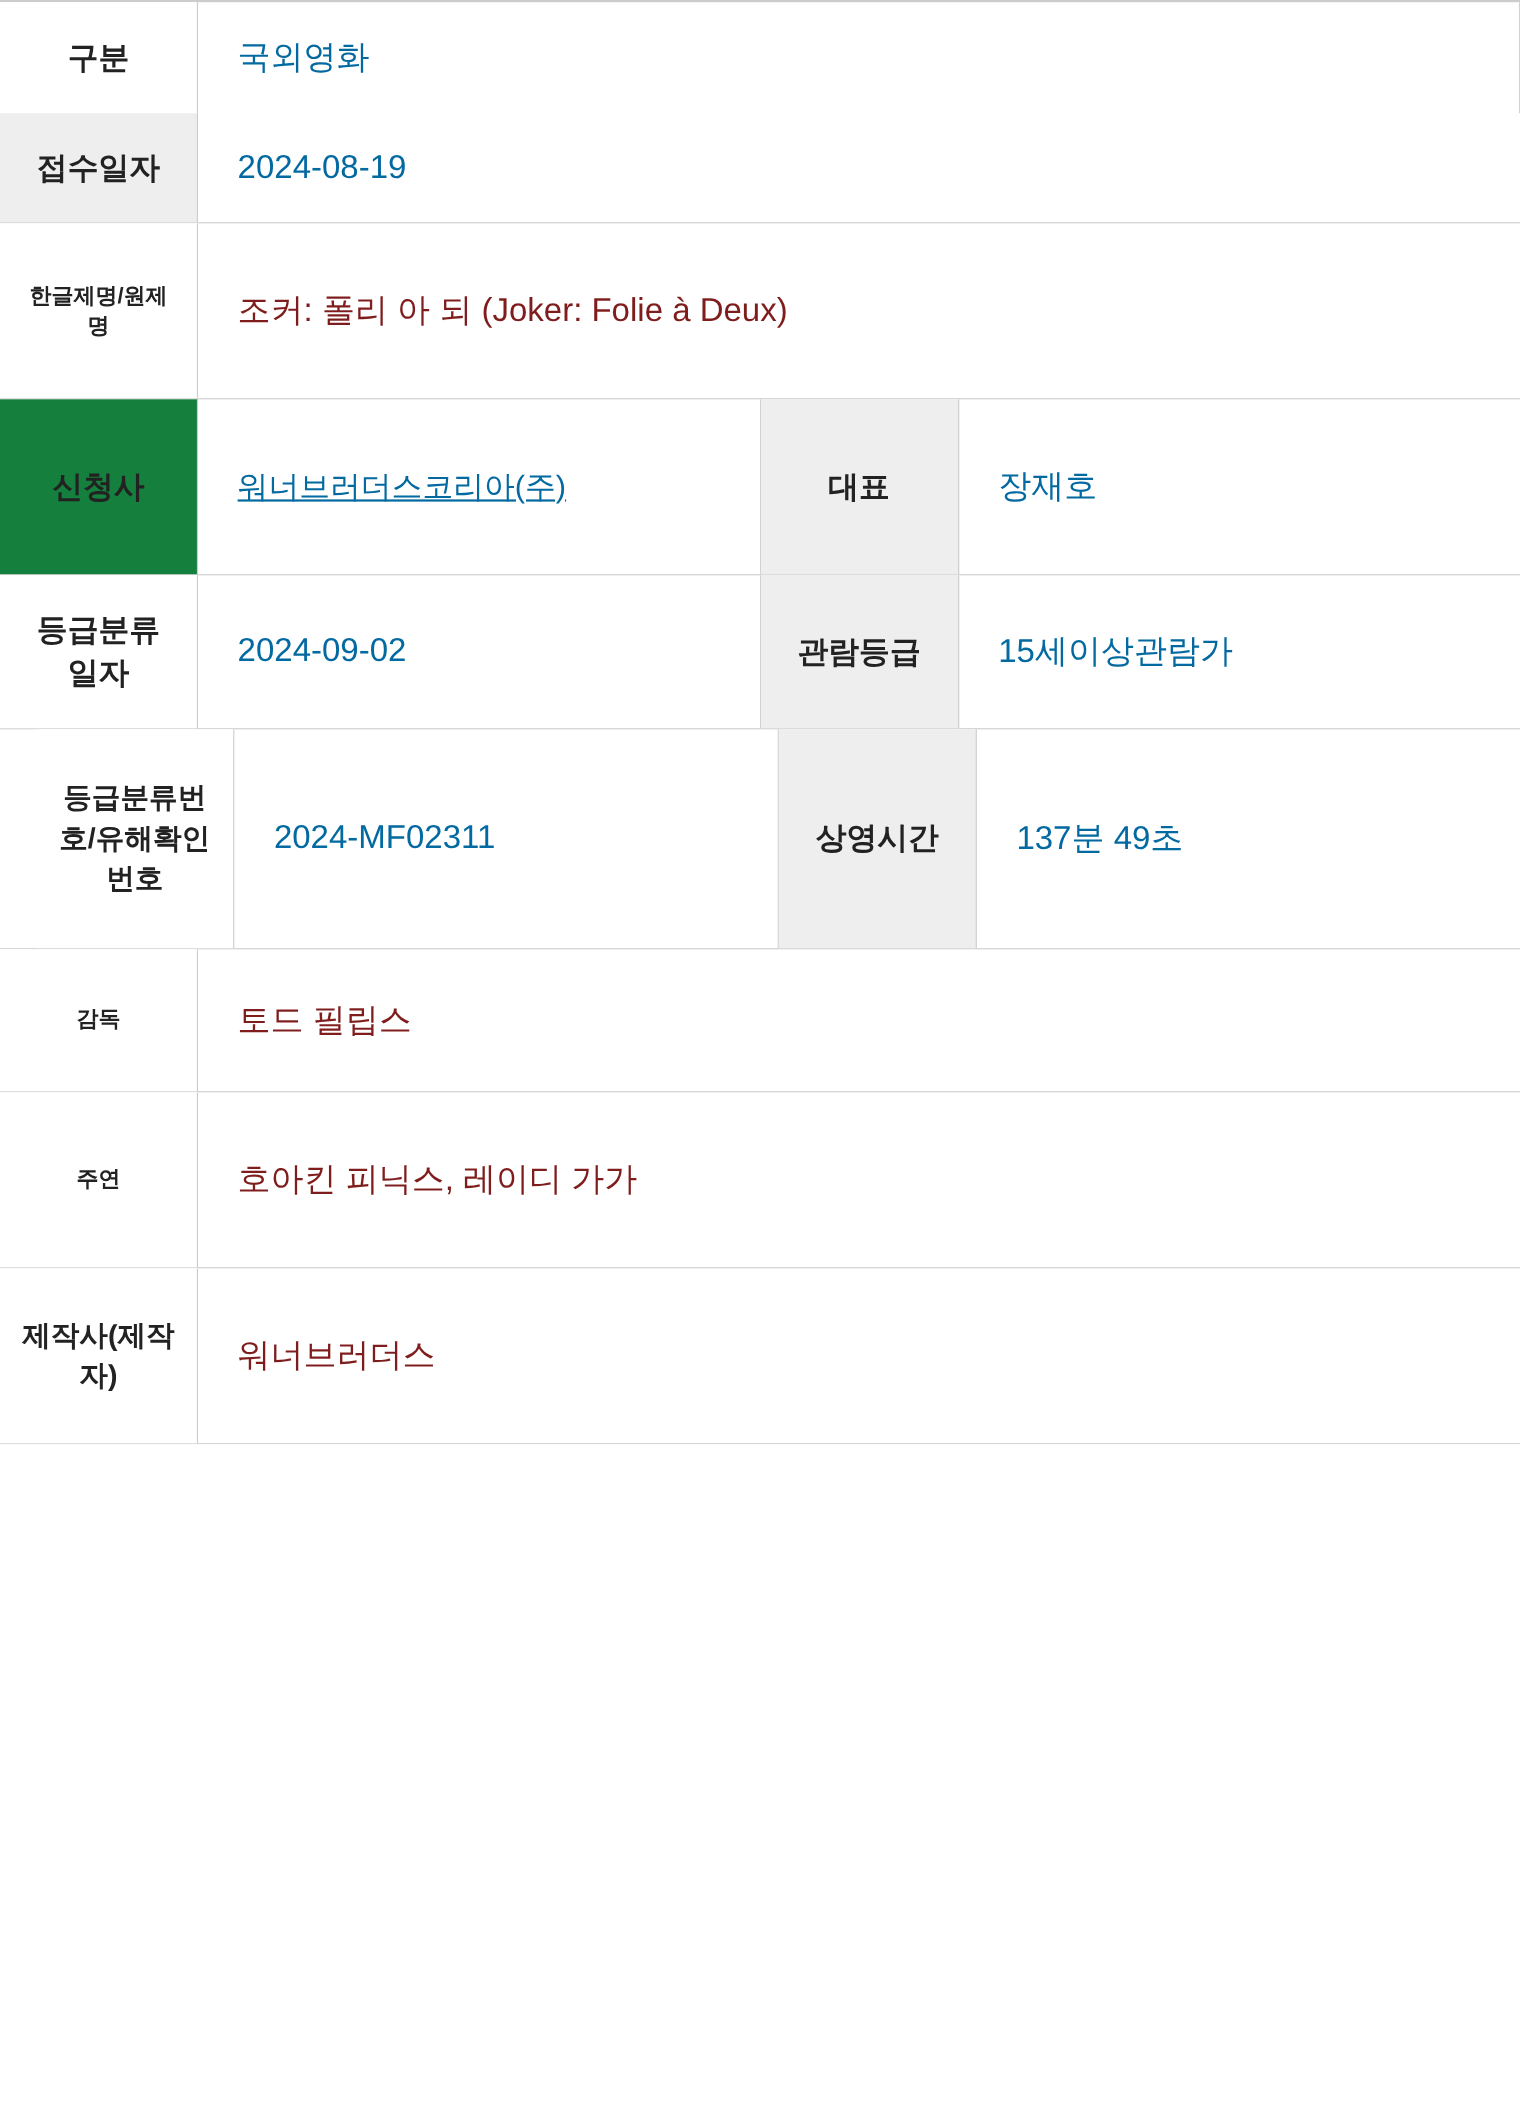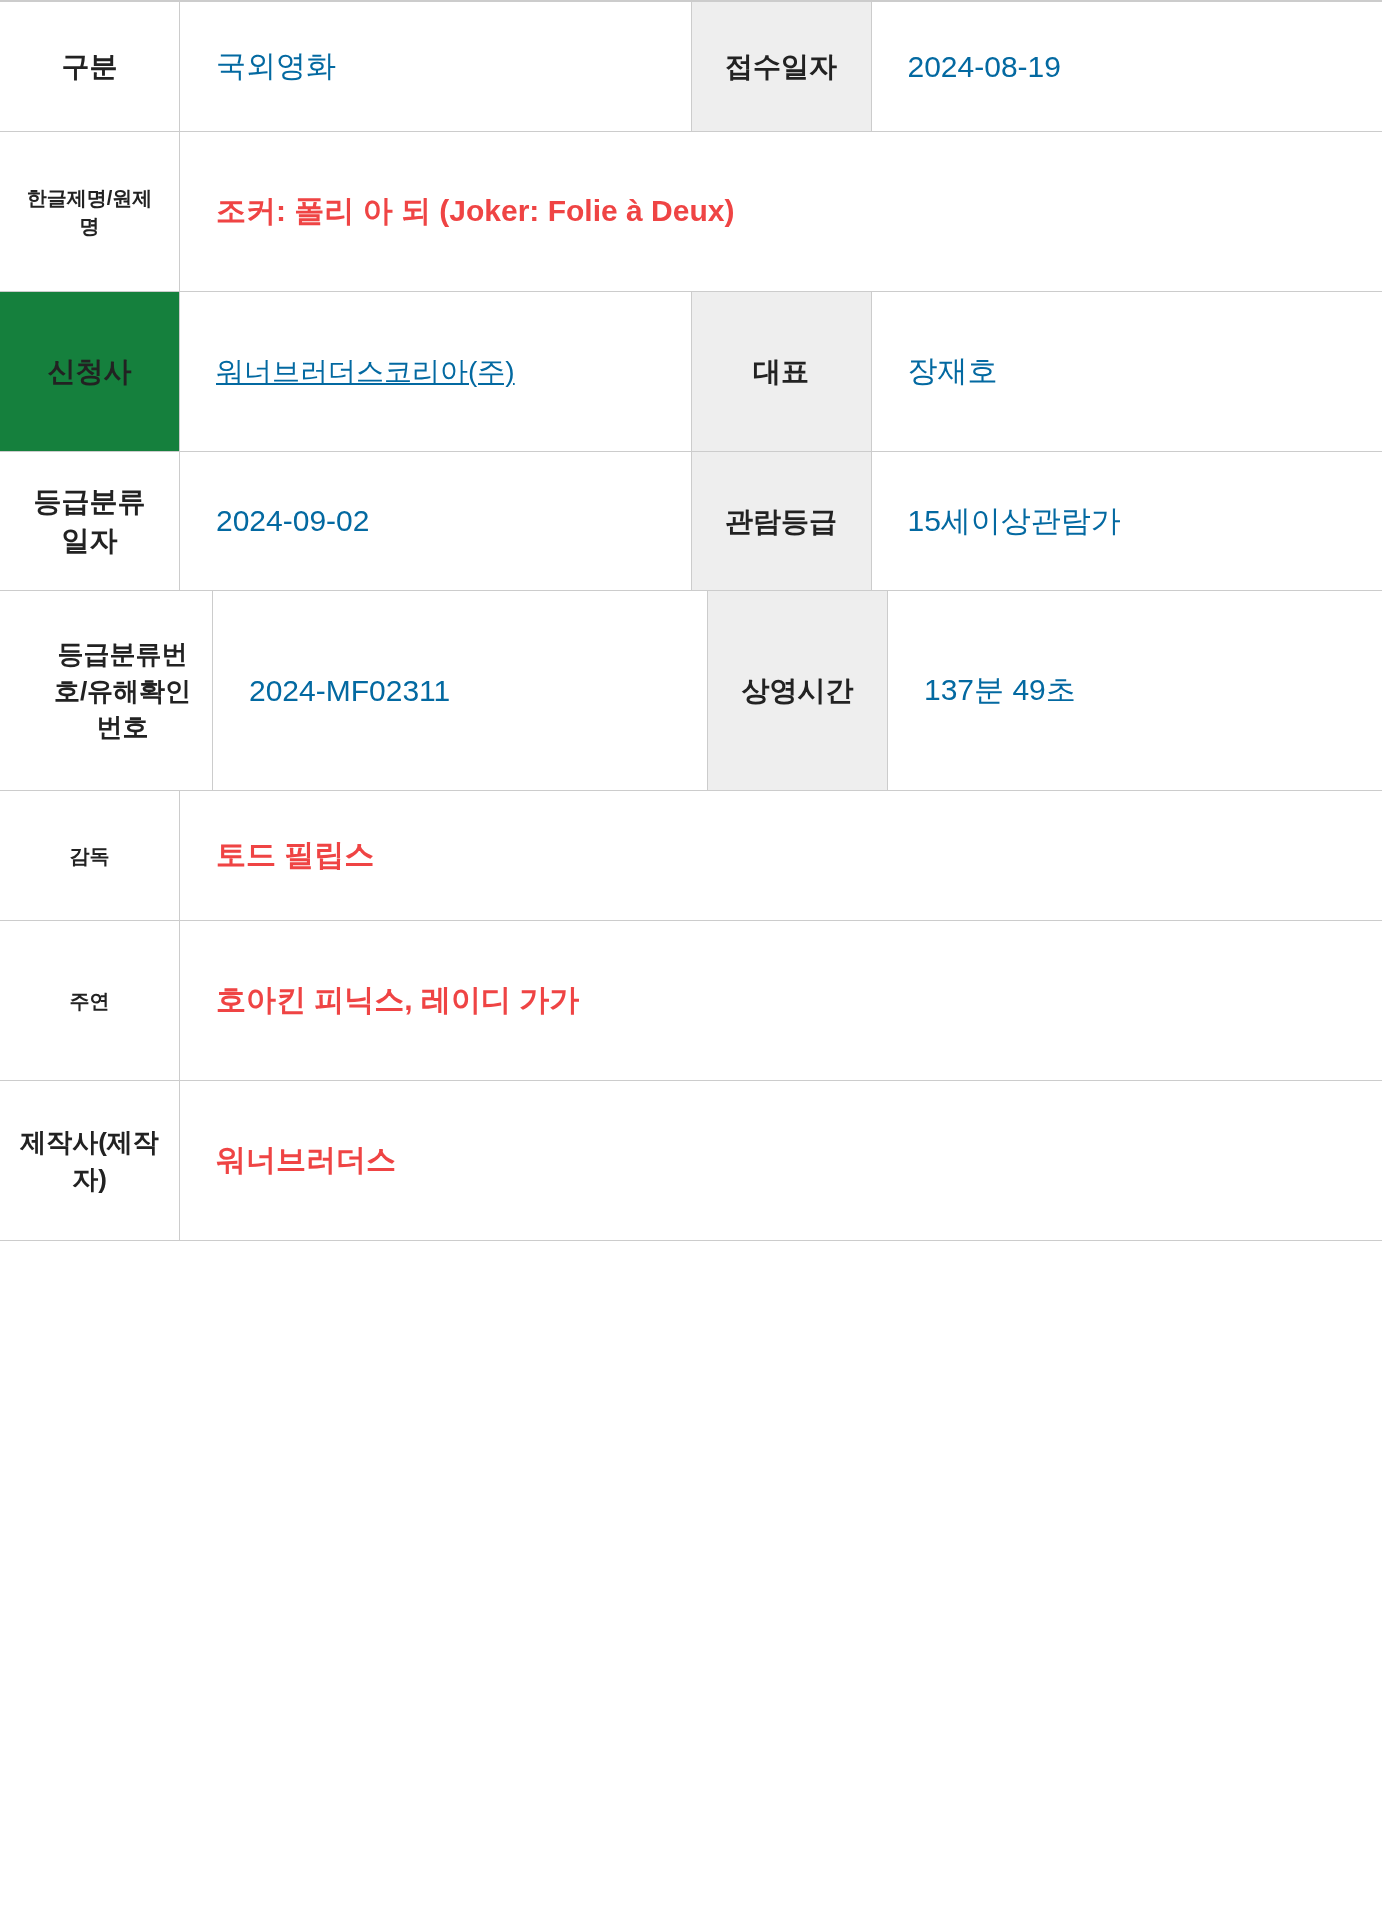--- a/index.html
+++ b/index.html
@@ -40,22 +40,22 @@
       line-height: 1.4;
       border-right: 1px solid #cccccc;
     }
 
     .cell-value {
       flex: 1;
       padding: 30px 36px;
       display: flex;
       align-items: center;
       font-size: 30px;
-      font-weight: 700;
-      color: #ef4444;
+      font-weight: 400;
+      color: #7f1d1d;
     }
 
     
     .split-row {
       display: flex;
       border-bottom: 1px solid #cccccc;
       min-height: 130px;
     }
 
     .split-left {
@@ -97,21 +97,21 @@
 
     .split-label-gray {
       background: #eeeeee;
     }
   </style>
 </head>
 <body>
 
 <div class="table-container">
 
-  <div class="split-row" style="min-height:130px;">
+  <div class="split-row" style="min-height:130px;flex-direction:column;">
     <div class="split-left" style="flex:1; border-right:1px solid #cccccc;">
       <div class="split-label" style="background:#ffffff;">구분</div>
       <div class="split-value">국외영화</div>
     </div>
     <div class="split-right" style="flex:1;">
       <div class="split-label split-label-gray">접수일자</div>
       <div class="split-value">2024-08-19</div>
     </div>
   </div>
 

